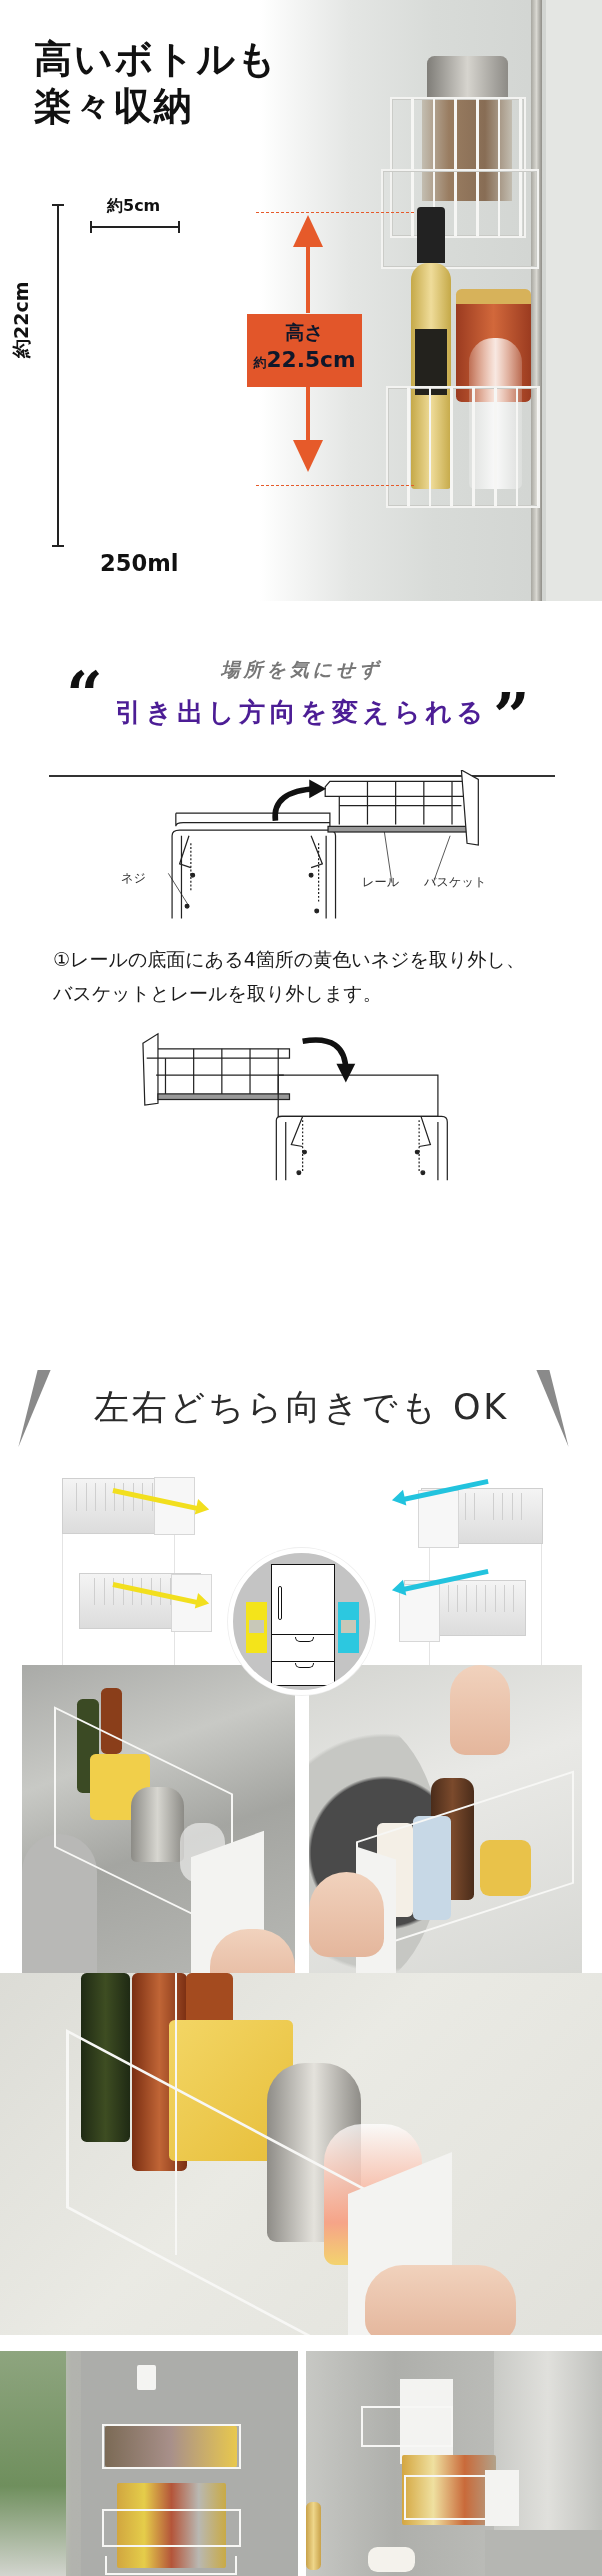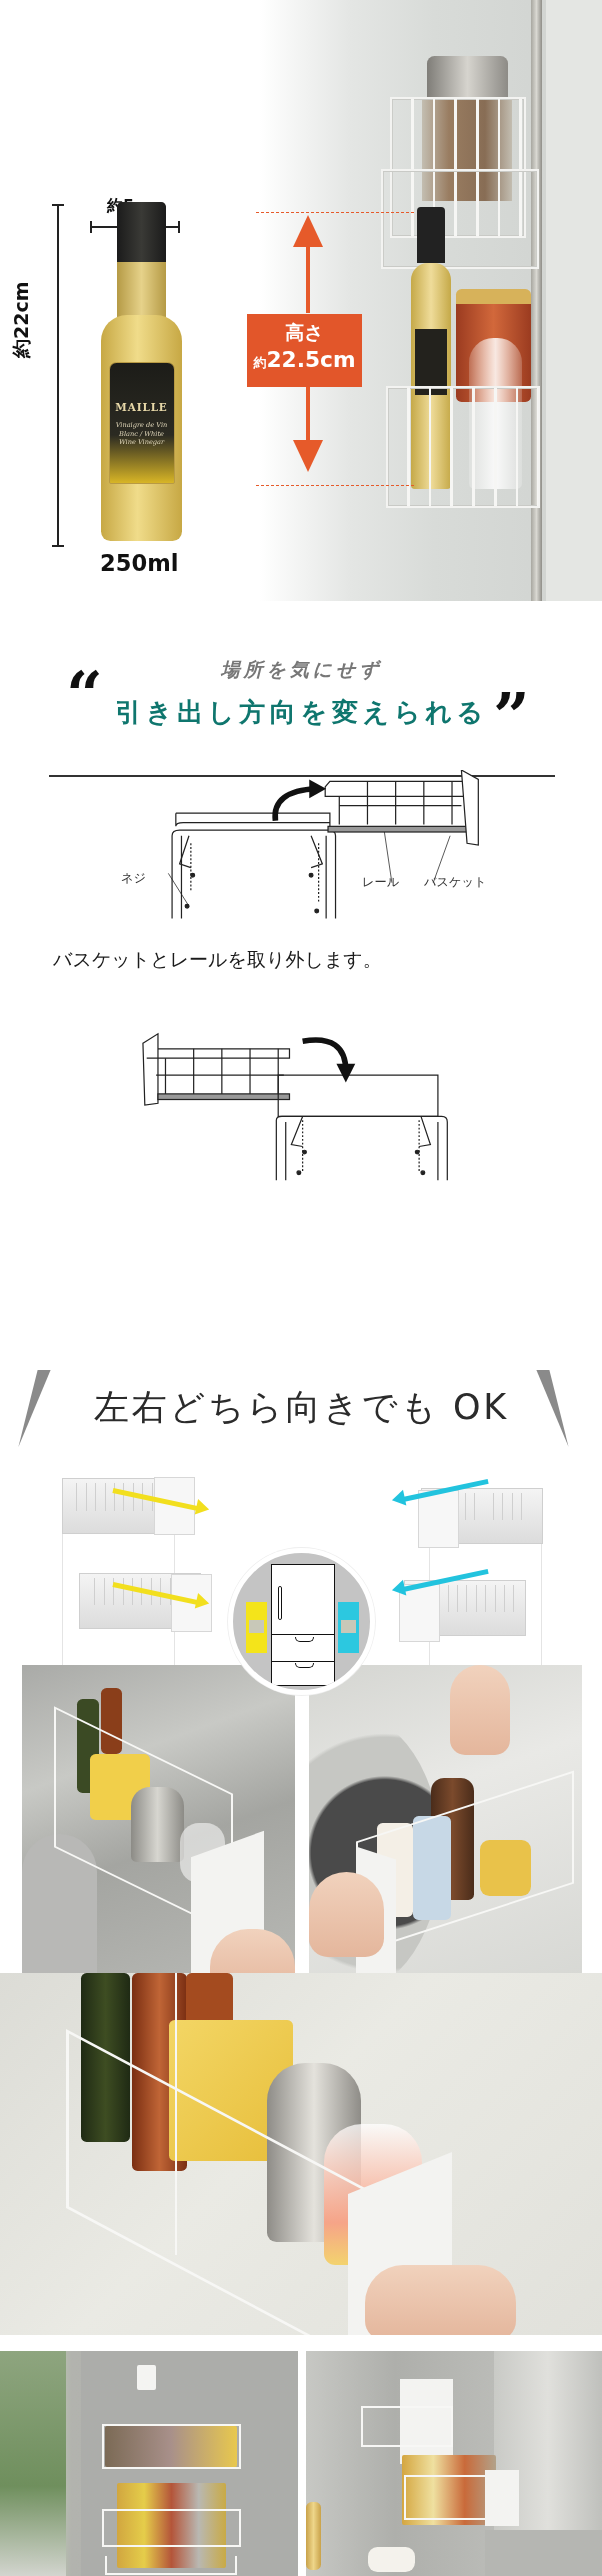--- a/index.html
+++ b/index.html
@@ -24,21 +24,21 @@
   .bottle .body { position: absolute; left: 0; top: 113px; width: 81px; height: 226px; background: linear-gradient(90deg,#c7a844,#f0dc8a 45%,#c7a844); border-radius: 26px 26px 9.4px 9.4px; }
   .bottle .label { position: absolute; left: 7.5px; top: 160px; width: 66px; height: 122px; background: linear-gradient(180deg,#1c1c18 0%,#2b2a22 60%,#d8b526 100%); border-radius: 7.5px 7.5px 1.9px 1.9px; border: 0.9px solid #b89a44; }
   .bottle .brand { position: absolute; left: 0; right: 0; top: 38px; text-align: center; color: #e7d8a8; font-family: "DejaVu Serif", serif; font-size: 10.4px; font-weight: bold; letter-spacing: 0.9px; }
   .bottle .sub { position: absolute; left: 1.9px; right: 1.9px; top: 58px; text-align: center; color: #e3d9bb; font-family: "DejaVu Serif", serif; font-style: italic; font-size: 6.6px; line-height: 8.5px; }
 
   .dash { position: absolute; left: 256px; width: 158px; height: 0; border-top: 1.9px dashed #e65a2a; }
   .arrow-up, .arrow-down { position: absolute; left: 293px; width: 0; height: 0; border-left: 15px solid transparent; border-right: 15px solid transparent; }
   .arrow-up { top: 215px; border-bottom: 32px solid #e65a2a; }
   .arrow-down { top: 440px; border-top: 32px solid #e65a2a; }
   .arrow-shaft { position: absolute; left: 306px; width: 3.8px; background: #e65a2a; }
-  .height-badge { position: absolute; left: 247px; top: 314px; width: 115px; height: 73px; background: #e2562a; color: #ffffff; text-align: center; }
+  .height-badge { position: absolute; left: 247px; top: 314px; width: 115px; height: 73px; background: #e2562a; color: #0f172a; text-align: center; }
   .height-badge .l1 { display: block; font-size: 19px; font-weight: bold; margin-top: 5.6px; }
   .height-badge .l2 { display: block; font-size: 21.7px; font-weight: bold; margin-top: 1.9px; }
   .height-badge .l2 small { font-size: 13px; }
 
   
   .rack { position: absolute; left: 375px; top: 56px; width: 188px; height: 452px; }
   .rack .pole { position: absolute; left: 156px; top: -56px; width: 11.3px; height: 603px; background: linear-gradient(90deg,#a8a7a0,#d9d8d2,#8f8e88); }
   .rack .wall { position: absolute; left: 171px; top: -56px; width: 56px; height: 603px; background: #e4e6e3; }
   .rack .tier { position: absolute; border: 2.8px solid #f3f3f1; box-shadow: inset 0 0 0 0.9px #c9cac6; }
   .rack .bars { position: absolute; inset: 0; background: repeating-linear-gradient(90deg, transparent 0 19px, #f6f6f4 19px 21.7px); }
@@ -51,21 +51,21 @@
   .rack .honey { position: absolute; left: 81px; top: 233px; width: 75px; height: 113px; }
   .rack .honey .lid { position: absolute; left: 0; top: 0; width: 75px; height: 15px; background: #d7b25a; border-radius: 5.6px 5.6px 0 0; }
   .rack .honey .b { position: absolute; left: 0; top: 15px; width: 75px; height: 98px; background: linear-gradient(90deg,#9b3b20,#d2683b,#9b3b20); border-radius: 0 0 5.6px 5.6px; }
   .rack .grinder { position: absolute; left: 94px; top: 282px; width: 53px; height: 151px; background: linear-gradient(90deg,rgba(255,255,255,.2),rgba(255,255,255,.85),rgba(255,255,255,.2)); border-radius: 24.5px 24.5px 5.6px 5.6px; }
 
   
   .s2-sub { position: absolute; left: 0; width: 603px; top: 657px; text-align: center; font-size: 19px; font-weight: bold; color: #777; letter-spacing: 3.8px; font-style: italic; }
   .quote-open, .quote-close { position: absolute; font-family: "DejaVu Serif", serif; font-size: 64px; font-weight: bold; color: #111; line-height: 1; }
   .quote-open { left: 66px; top: 663px; }
   .quote-close { left: 493px; top: 684px; }
-  .s2-title { position: absolute; left: 0; width: 603px; top: 695px; text-align: center; font-size: 26px; font-weight: bold; letter-spacing: 4.7px; color: #0f766e; }
+  .s2-title { position: absolute; left: 0; width: 603px; top: 695px; text-align: center; font-size: 26px; font-weight: bold; letter-spacing: 4.7px; color: #4c1d95; }
   .s2-rule { position: absolute; left: 49px; top: 775px; width: 506px; height: 1.9px; background: #333; }
 
   .diagram { position: absolute; }
   .diagram svg { display: block; }
   .callout { position: absolute; font-size: 12.2px; color: #333; }
   .step-text { position: absolute; left: 53px; width: 508px; font-size: 19px; line-height: 34px; color: #1a1a1a; }
 
   
   .s3-title { position: absolute; left: 0; width: 603px; top: 1384px; text-align: center; font-size: 35px; color: #2b2b2b; letter-spacing: 2.8px; }
   .slash-l, .slash-r { position: absolute; top: 1370px; width: 0; height: 0; }
@@ -129,35 +129,30 @@
     <div class="honey">
         <div class="lid"></div>
         <div class="b"></div>
       </div>
     <div class="grinder"></div>
     <div class="tier" style="left:11.3px;top:330px;width:154px;height:122px;">
         <div class="bars"></div>
       </div>
   </div>
 
+  <div class="s1-title">
+    <div>高いボトルも</div>
+    <div>楽々収納</div>
+  </div>
 
   <div class="dim-w-label">約5cm</div>
   <div class="dim-w-line"></div>
   <div class="dim-h-line"></div>
   <div class="dim-h-label">約22cm</div>
 
-  <div class="bottle">
-    <div class="cap"></div>
-    <div class="neck"></div>
-    <div class="body"></div>
-    <div class="label">
-      <div class="brand">MAILLE</div>
-      <div class="sub">Vinaigre de Vin Blanc / White Wine Vinegar</div>
-    </div>
-  </div>
   <div class="volume">250ml</div>
 
   <div class="dash" style="top:212px;"></div>
   <div class="dash" style="top:485px;"></div>
   <div class="arrow-up"></div>
   <div class="arrow-shaft" style="top:245px;height:68px;"></div>
   <div class="arrow-shaft" style="top:387px;height:55px;"></div>
   <div class="arrow-down"></div>
   <div class="height-badge">
     <span class="l1">高さ</span>
@@ -196,20 +191,21 @@
     <path d="M168 10 L186 20 L168 30 Z" fill="#111" stroke="none"></path>
 
     <path d="M18 110 L40 145 M248 66 L256 120 M318 70 L300 120" stroke-width="0.8"></path>
   </svg>
 </div>
 <div class="callout" style="left:121px;top:870px;">ネジ</div>
 <div class="callout" style="left:362px;top:874px;">レール</div>
 <div class="callout" style="left:424px;top:874px;">バスケット</div>
 
 <div class="step-text" style="top:942px;">
+  <div>①レールの底面にある4箇所の黄色いネジを取り外し、</div>
   <div>バスケットとレールを取り外します。</div>
 </div>
 
 <div class="diagram" style="left:137px;top:1030px;">
   <svg width="320" height="155" viewBox="0 0 340 165" fill="none" stroke="#222" stroke-width="1.3">
     <path d="M6 14 L22 4 L22 78 L8 80 Z" fill="#fff"></path>
     <path d="M10 30 L162 30 L162 20 L22 20"></path>
     <path d="M30 30 L30 70 M60 20 L60 70 M90 20 L90 70 M120 20 L120 70 M150 20 L150 70"></path>
     <path d="M20 48 L156 48"></path>
     <rect x="22" y="68" width="140" height="6" fill="#999"></rect>

